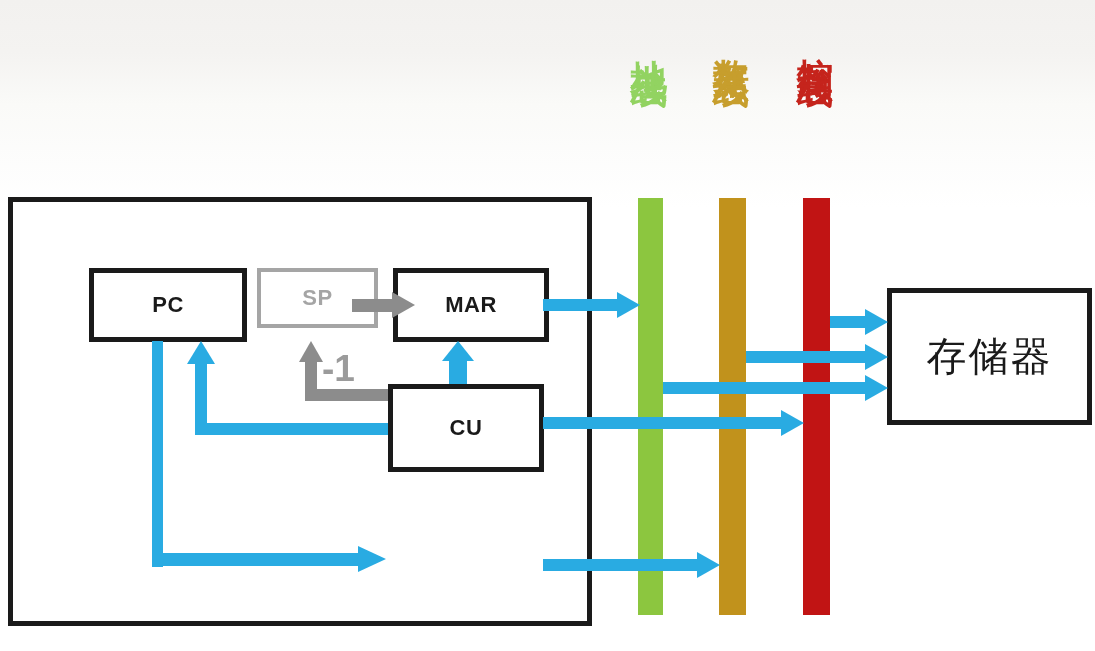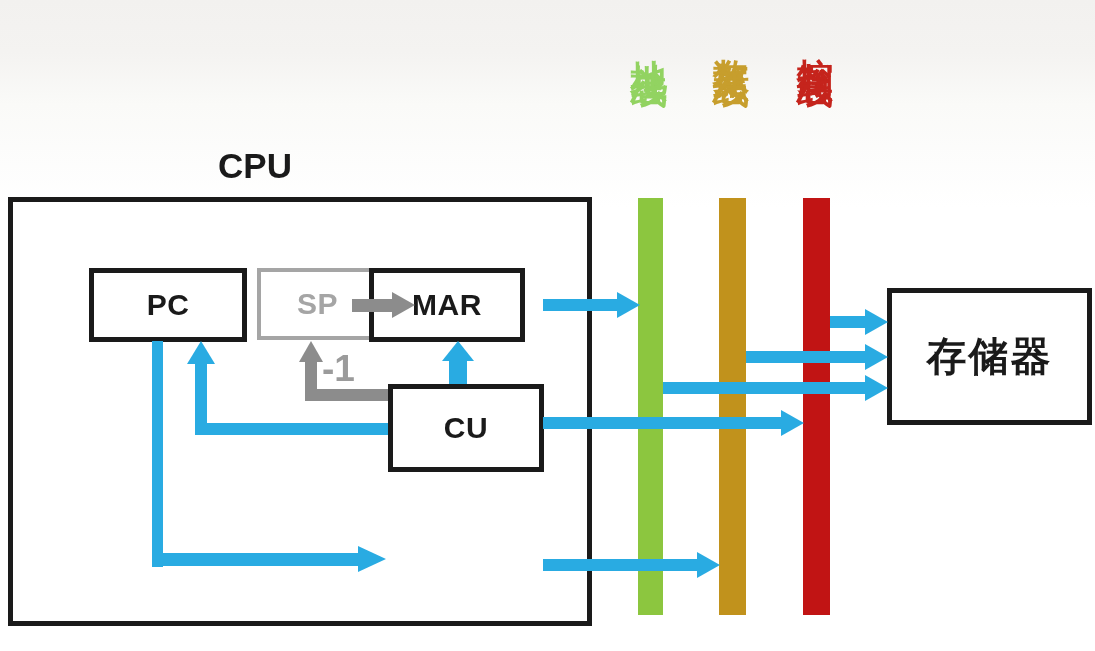--- a/index.html
+++ b/index.html
@@ -12,36 +12,36 @@
     position:relative;width:1095px;height:651px;overflow:hidden;
     background:linear-gradient(to bottom,#f2f1ef 0%,#f4f3f1 8%,#fafaf8 16%,#ffffff 32%);
   }
   
   .box{
     position:absolute;box-sizing:border-box;background:#fff;
     border:5px solid var(--ink);
     display:flex;align-items:center;justify-content:center;
   }
   .box span{
-    font-size:30px;font-weight:600;color:var(--ink);letter-spacing:0.5px;
+    font-size:22px;font-weight:600;color:var(--ink);letter-spacing:0.5px;
   }
   .cpu-outline{
     position:absolute;box-sizing:border-box;border:5px solid var(--ink);
     left:8px;top:197px;width:584px;height:429px;background:transparent;z-index:1;
   }
   .pc-box {left:89px; top:268px;width:158px;height:74px;z-index:3;}
-  .sp-box {left:257px;top:268px;width:121px;height:72px;z-index:3;border:4px solid var(--spGray);}
+  .sp-box {left:257px;top:268px;width:121px;height:60px;z-index:3;border:4px solid var(--spGray);}
   .sp-box span{color:var(--spGray);}
-  .mar-box{left:369px;top:268px;width:156px;height:74px;z-index:3;}
+  .mar-box{left:393px;top:268px;width:156px;height:74px;z-index:3;}
   .cu-box {left:388px;top:384px;width:156px;height:88px;z-index:3;}
   .mdr-box{left:385px;top:529px;width:158px;height:73px;z-index:3;}
   .mem-box{left:887px;top:288px;width:205px;height:137px;z-index:3;}
   .mem-box span{
     font-family:"DejaVu Serif","Liberation Serif",serif;
-    font-weight:700;font-size:40px;letter-spacing:2px;text-align:center;
+    font-weight:400;font-size:40px;letter-spacing:2px;text-align:center;
   }
   .cpu-title{
     position:absolute;left:175px;top:146px;width:160px;height:40px;z-index:4;
     text-align:center;font-size:35px;font-weight:600;color:var(--ink);
   }
   
   .bar{position:absolute;top:198px;height:417px;z-index:2;}
   .bar.address{left:638px;width:25px;background:var(--addressBus);}
   .bar.data   {left:719px;width:27px;background:var(--dataBus);}
   .bar.control{left:803px;width:27px;background:var(--controlBus);}
@@ -103,21 +103,20 @@
   .j2{left:865px;top:344px;}
   
   .k1{left:663px;top:382px;width:202px;height:12px;}
   .k2{left:865px;top:375px;}
 </style>
 </head>
 <body>
 
 <div class="stage">
 
-  <div class="cpu-title">CPU</div>
   <div class="cpu-outline"></div>
 
   <div class="bar address"></div>
   <div class="bar data"></div>
   <div class="bar control"></div>
 
   <div class="bus-label address">地址总线</div>
   <div class="bus-label data">数据总线</div>
   <div class="bus-label control">控制总线</div>
 

